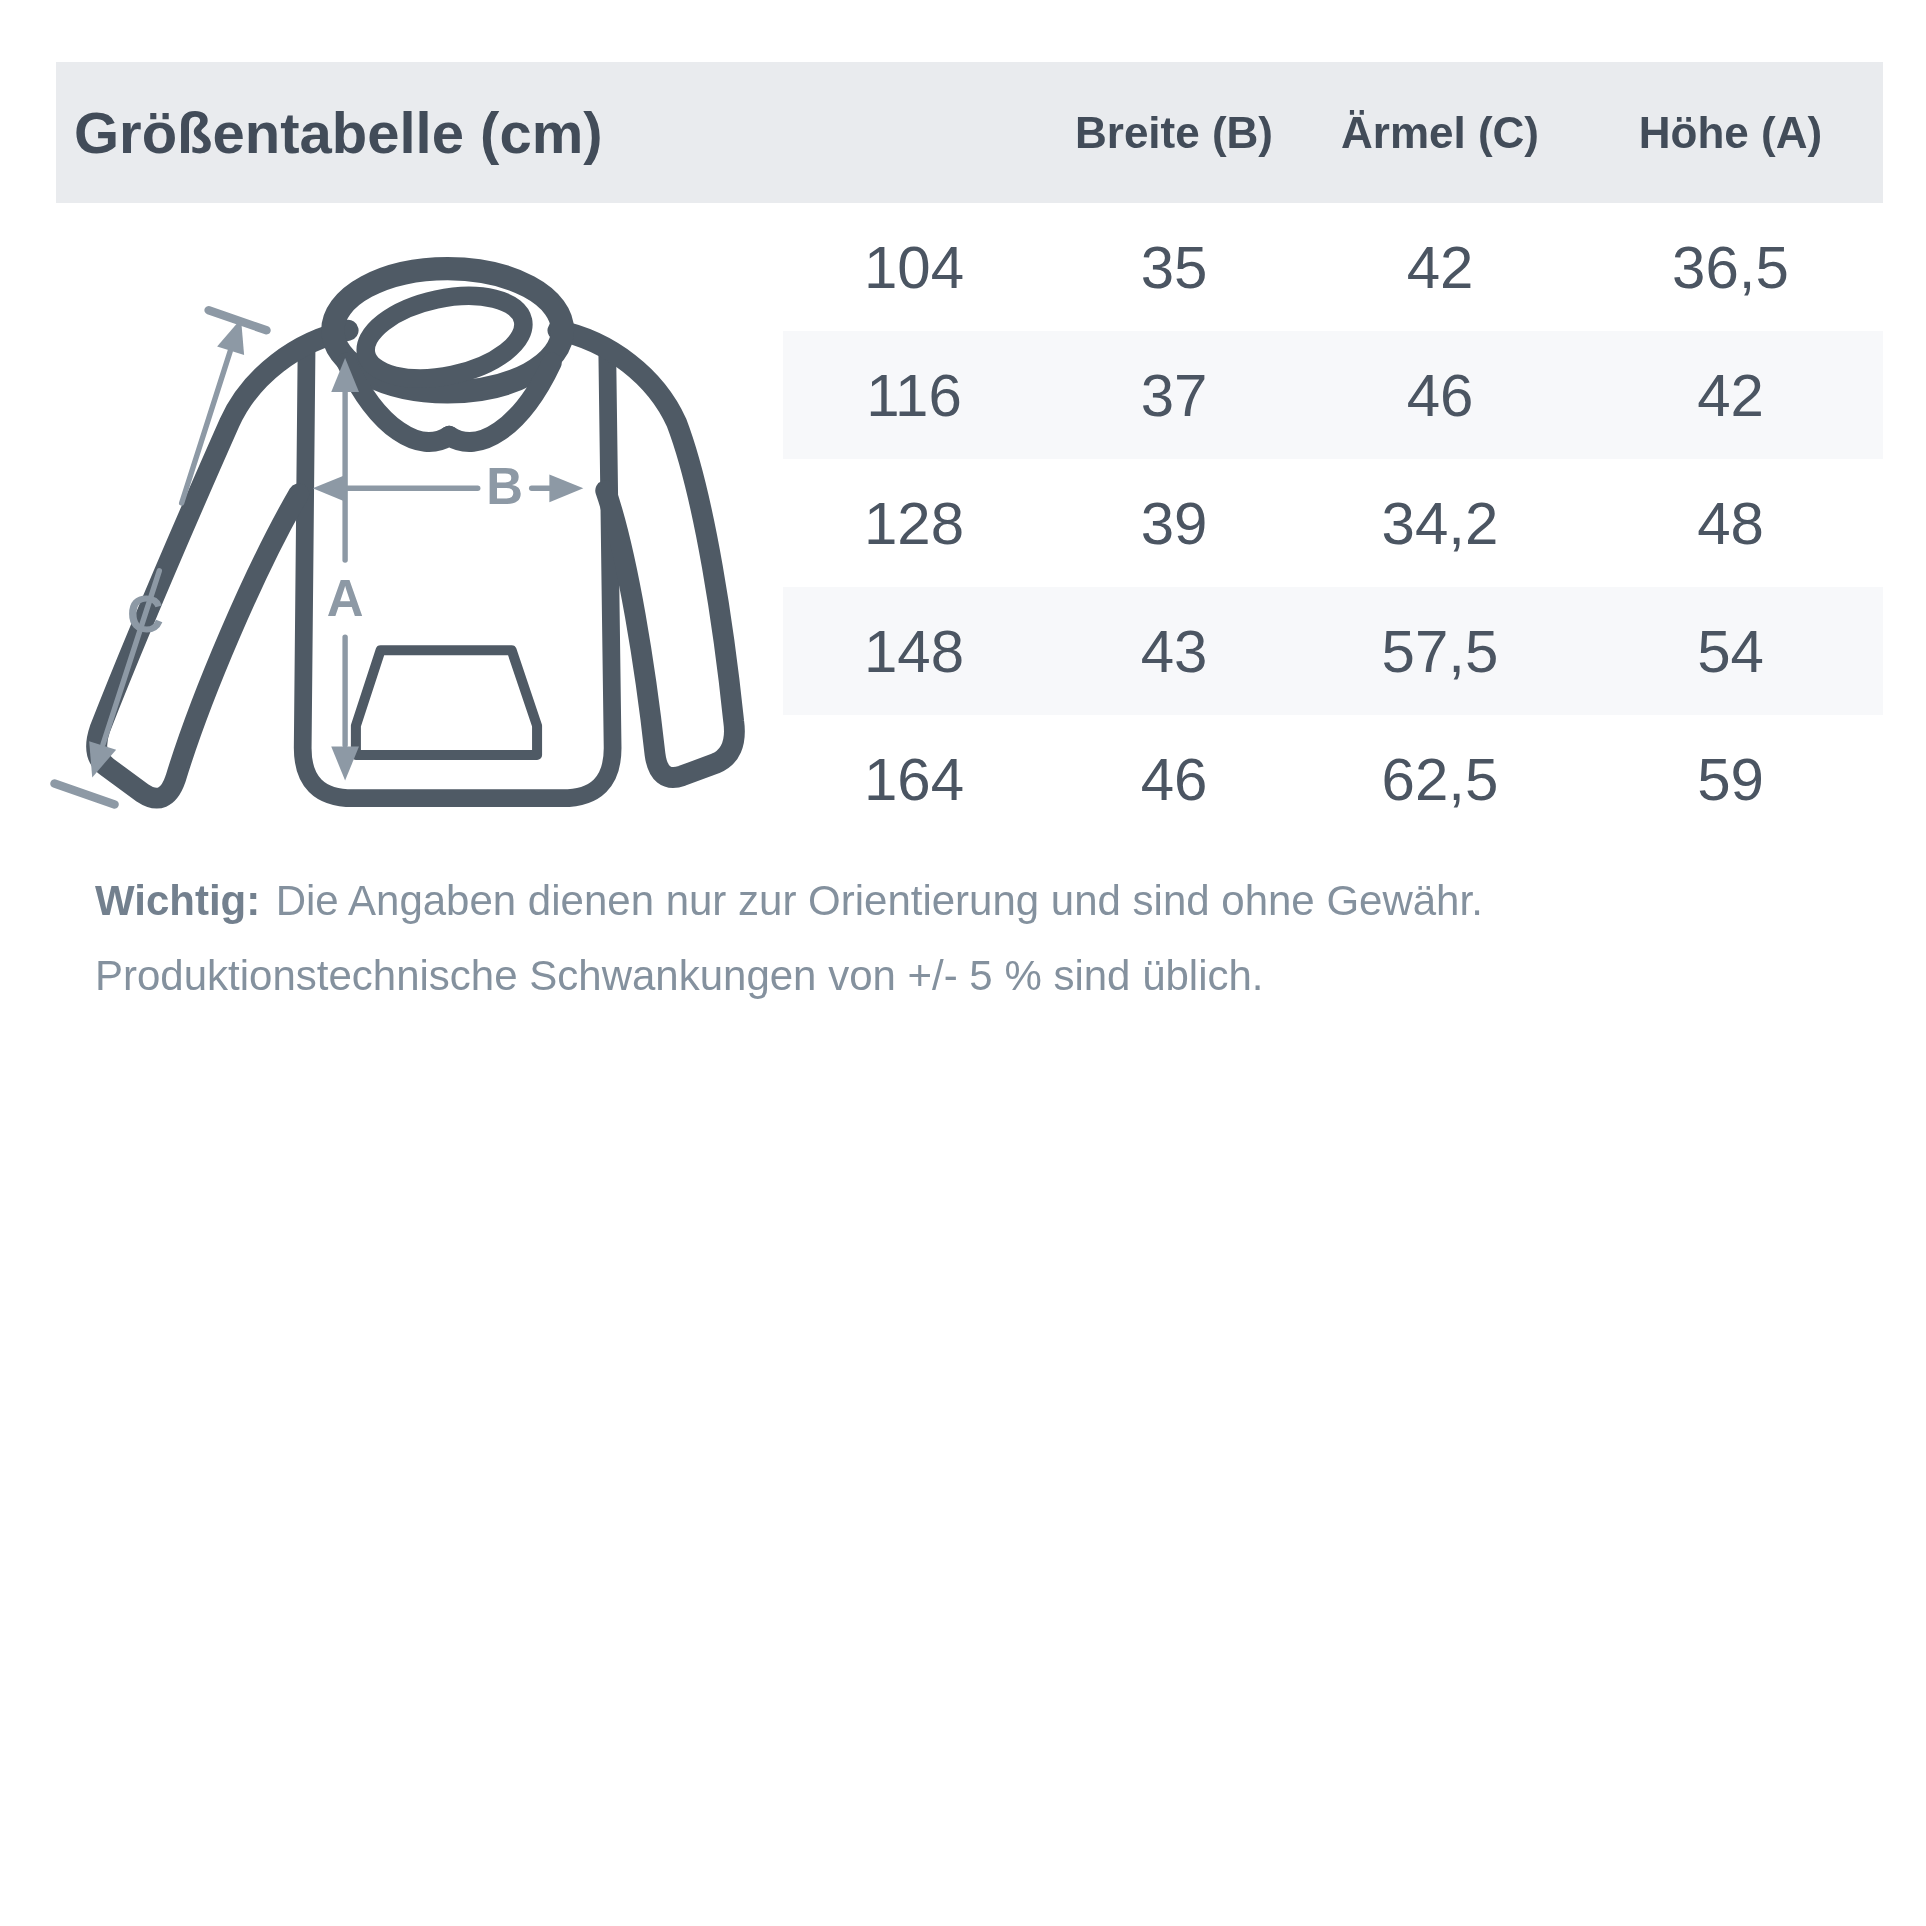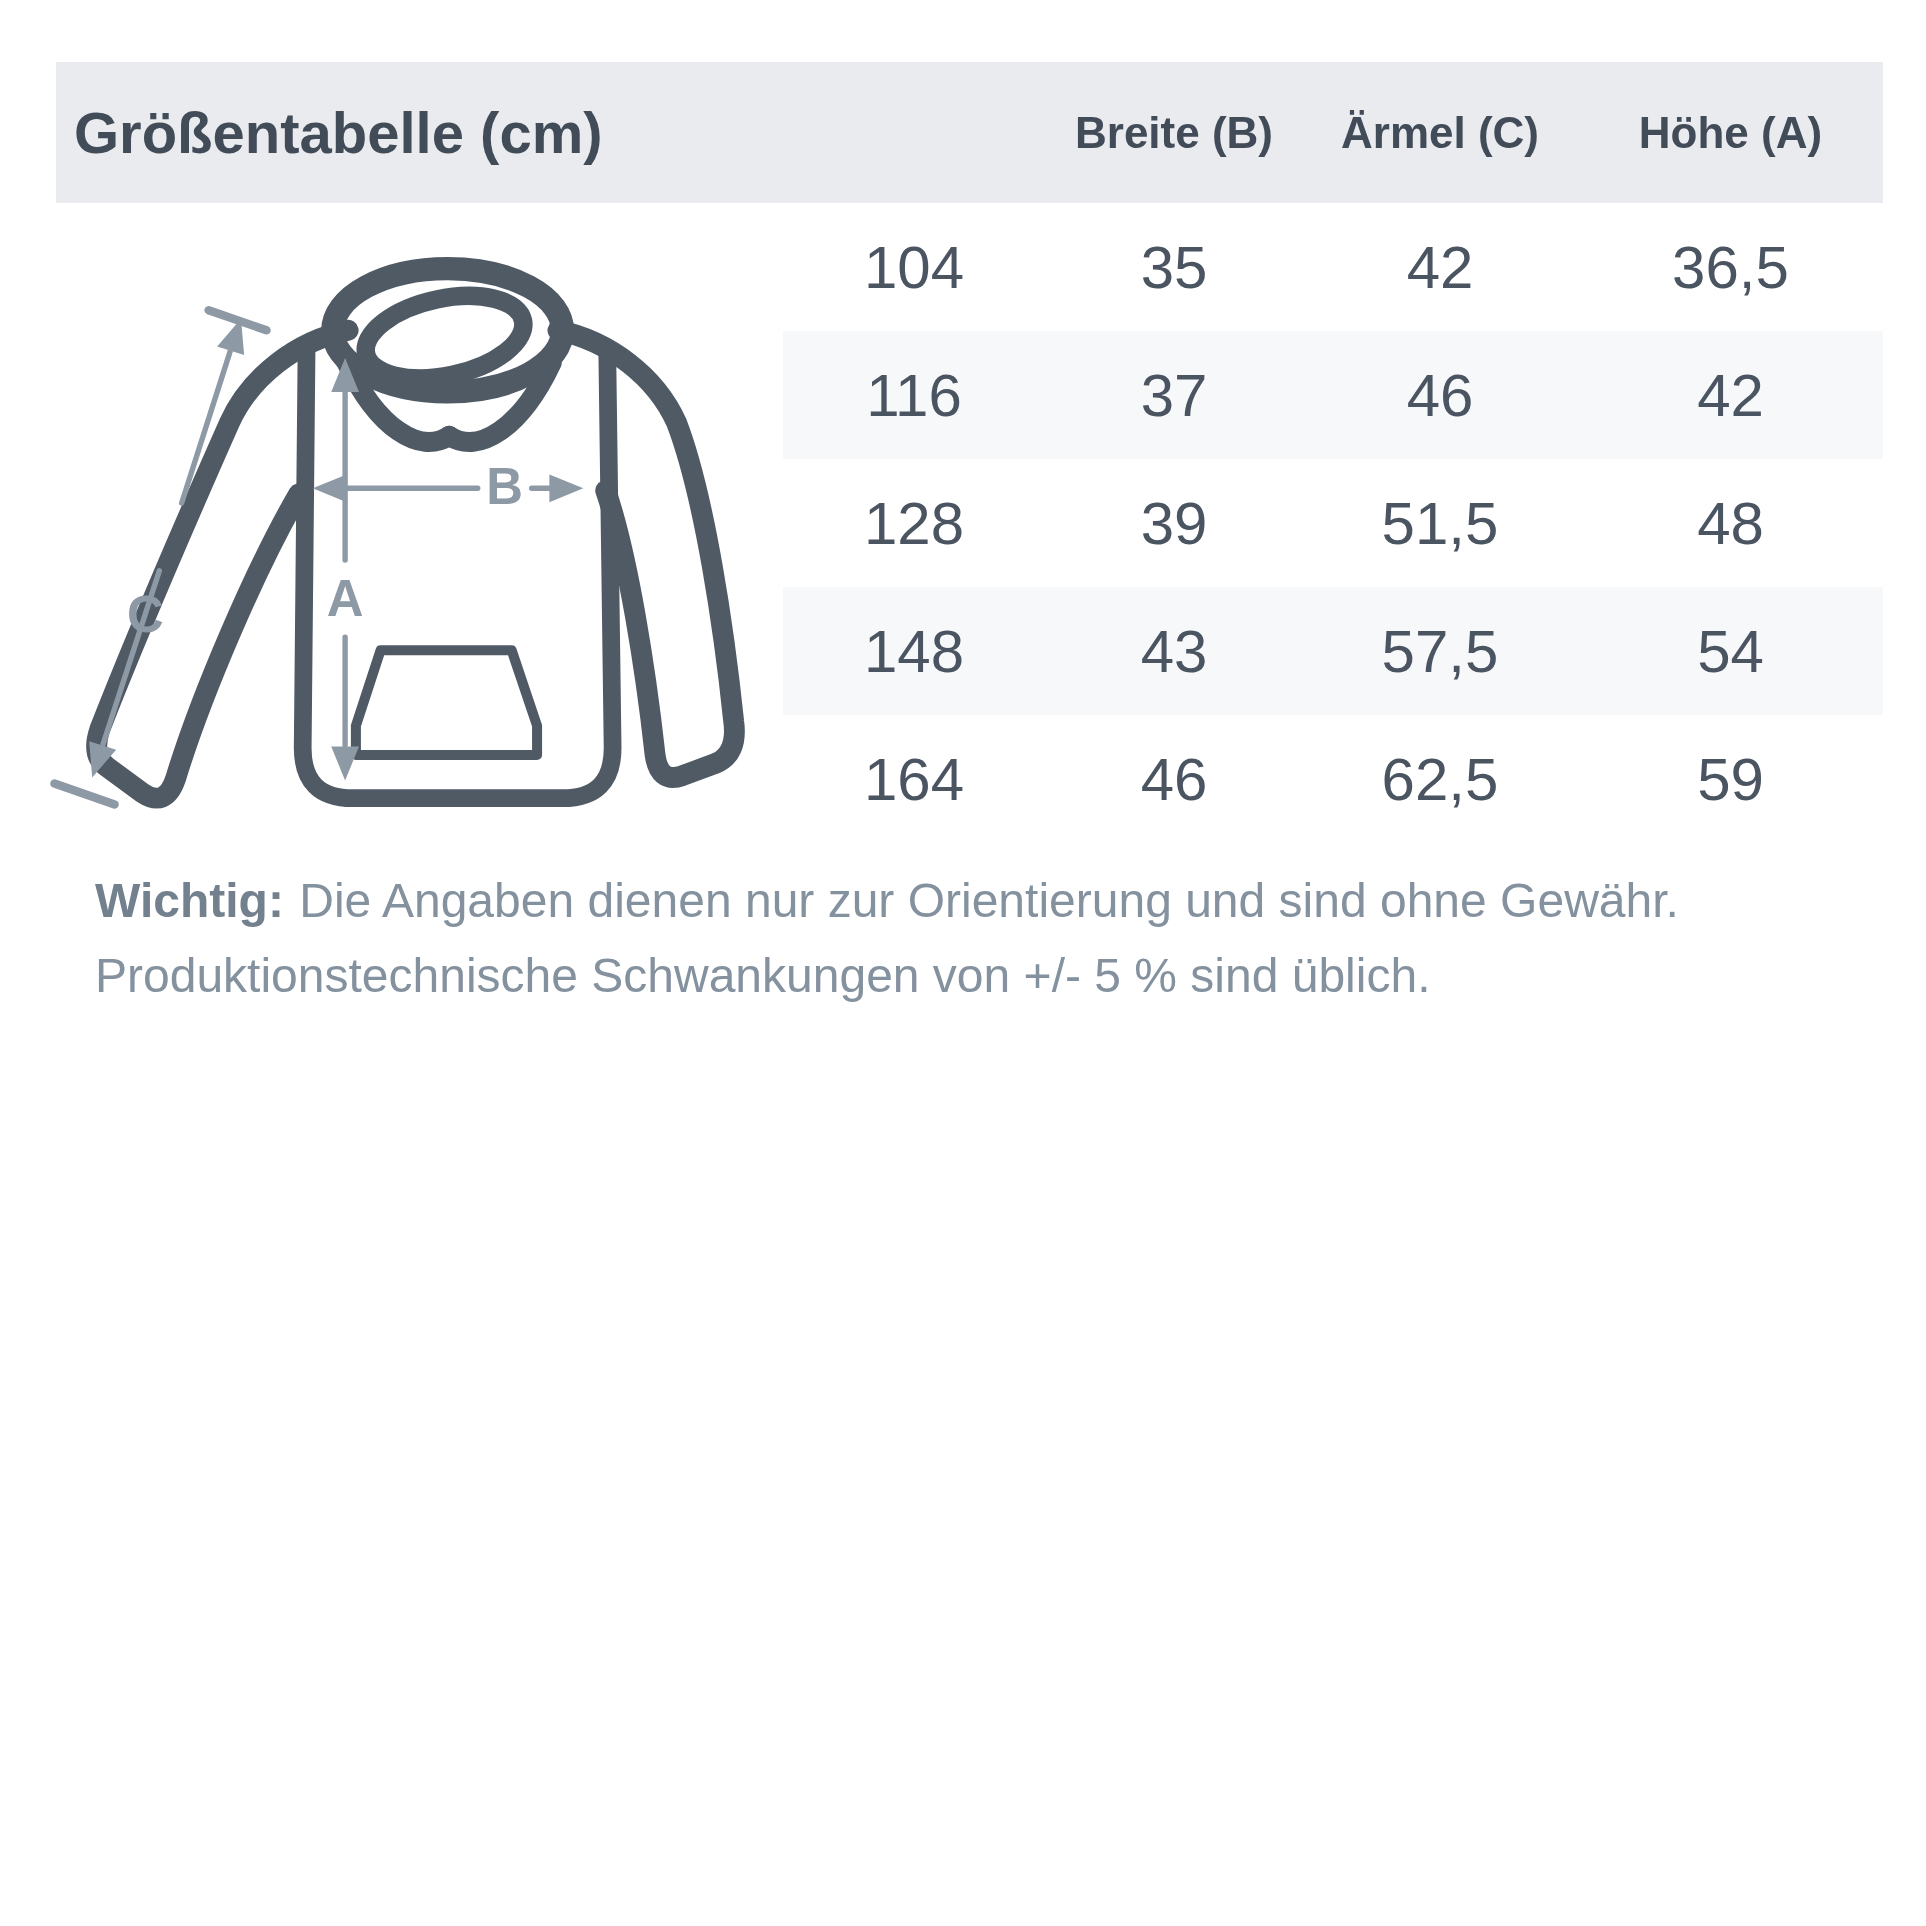--- a/index.html
+++ b/index.html
@@ -39,21 +39,21 @@
   .hoodie-svg{position:absolute;left:0;top:0;overflow:visible;}
   .outline-group{stroke:var(--outline);fill:none;stroke-linecap:round;stroke-linejoin:round;}
   .arrow-group{stroke:var(--arrow);fill:none;stroke-linecap:round;}
   .arrow-group polygon{fill:var(--arrow);stroke:none;}
   .dim-label{
     font-family:"Liberation Sans",sans-serif;font-size:66px;font-weight:700;
     fill:var(--arrow);stroke:none;text-anchor:middle;
   }
 
   
-  .note{margin:20px 0 0 39px;font-size:48px;line-height:75px;color:var(--note-text);}
+  .note{margin:20px 0 0 39px;font-size:42px;line-height:75px;color:var(--note-text);}
   .note .lead{font-weight:700;color:var(--note-lead);margin-right:15.4px;}
 </style>
 </head>
 <body>
 
 <div class="canvas">
   <div class="content">
 
     <div class="header-bar">
       <div class="title">Größentabelle (cm)</div>
@@ -129,21 +129,21 @@
         </div>
         <div class="trow striped">
           <div>116</div>
           <div>37</div>
           <div>46</div>
           <div>42</div>
         </div>
         <div class="trow">
           <div>128</div>
           <div>39</div>
-          <div>51,5</div>
+          <div>34,2</div>
           <div>48</div>
         </div>
         <div class="trow striped">
           <div>148</div>
           <div>43</div>
           <div>57,5</div>
           <div>54</div>
         </div>
         <div class="trow">
           <div>164</div>

